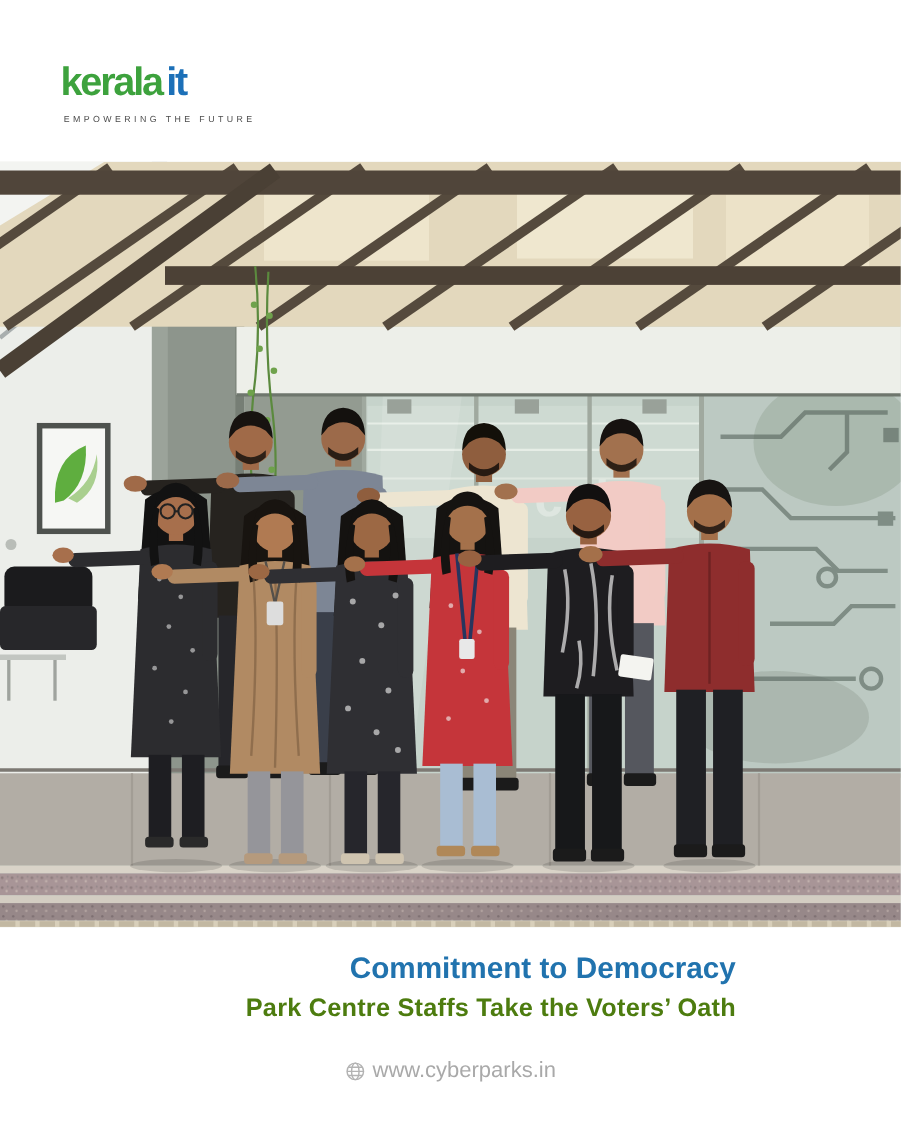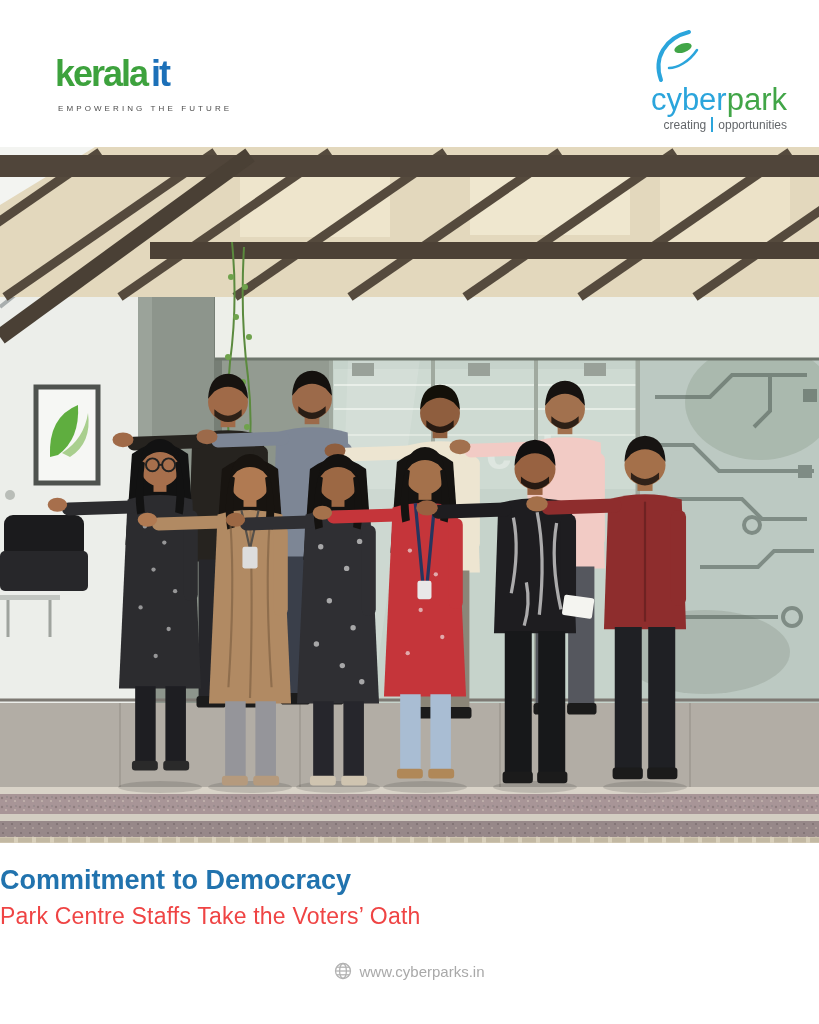--- a/index.html
+++ b/index.html
@@ -19,51 +19,38 @@
   .cp-word .cyber{color:#2ba5dc;}
   .cp-word .park{color:#41a547;}
   .cp-tagline{display:flex;justify-content:flex-end;align-items:center;gap:5px;
               font-size:12px;color:#63666a;margin-top:2px;}
   .cp-bar{display:inline-block;width:2px;height:15px;background:#2ba5dc;}
 
   
   .photo{position:absolute;left:0;top:147px;width:819px;height:696px;}
 
   
-  .caption{position:absolute;left:0;top:864px;width:669px;text-align:left;}
+  .caption{position:absolute;left:0;top:864px;width:669px;text-align:right;}
   .caption-title{font-size:27px;font-weight:700;color:#2173ae;line-height:1.2;}
-  .caption-subtitle{font-size:23px;font-weight:400;color:#ef4444;margin-top:7px;letter-spacing:.2px;}
+  .caption-subtitle{font-size:23px;font-weight:700;color:#4d7c0f;margin-top:7px;letter-spacing:.2px;}
 
   
   .footer{position:absolute;left:0;top:962px;width:819px;display:flex;justify-content:center;
-          align-items:center;gap:7px;color:#a9a9a9;font-size:15px;}
+          align-items:center;gap:7px;color:#a9a9a9;font-size:20px;}
 </style>
 </head>
 <body>
 
 <div class="poster">
 
   <div class="kerala-logo">
     <div class="kerala-word"><span class="k">kerala</span><span class="it">it</span></div>
     <div class="kerala-tagline">EMPOWERING THE FUTURE</div>
   </div>
 
-  <div class="cyberpark-logo">
-    <svg class="cp-swoosh" width="76" height="56" viewBox="0 0 76 56">
-      <path d="M44,4 C20,10 8,30 16,52" fill="none" stroke="#2ba5dc" stroke-width="4" stroke-linecap="round"></path>
-      <path d="M52,22 C44,34 32,40 24,40" fill="none" stroke="#2ba5dc" stroke-width="2.5" stroke-linecap="round"></path>
-      <ellipse cx="38" cy="20" rx="9" ry="4.5" fill="#41a547" transform="rotate(-18 38 20)"></ellipse>
-    </svg>
-    <div class="cp-word"><span class="cyber">cyber</span><span class="park">park</span></div>
-    <div class="cp-tagline">
-      <span>creating</span>
-      <span class="cp-bar"></span>
-      <span>opportunities</span>
-    </div>
-  </div>
 
   <div class="photo">
     <svg width="819" height="696" viewBox="0 0 819 696">
       <defs>
         <pattern id="granite1" width="9" height="9" patternUnits="userSpaceOnUse">
           <rect width="9" height="9" fill="#a89597"></rect>
           <circle cx="2" cy="3" r="1.2" fill="#8d7c7d"></circle>
           <circle cx="6" cy="6" r="1.1" fill="#c3b3ae"></circle>
           <circle cx="7" cy="2" r="0.9" fill="#93888a"></circle>
         </pattern>

